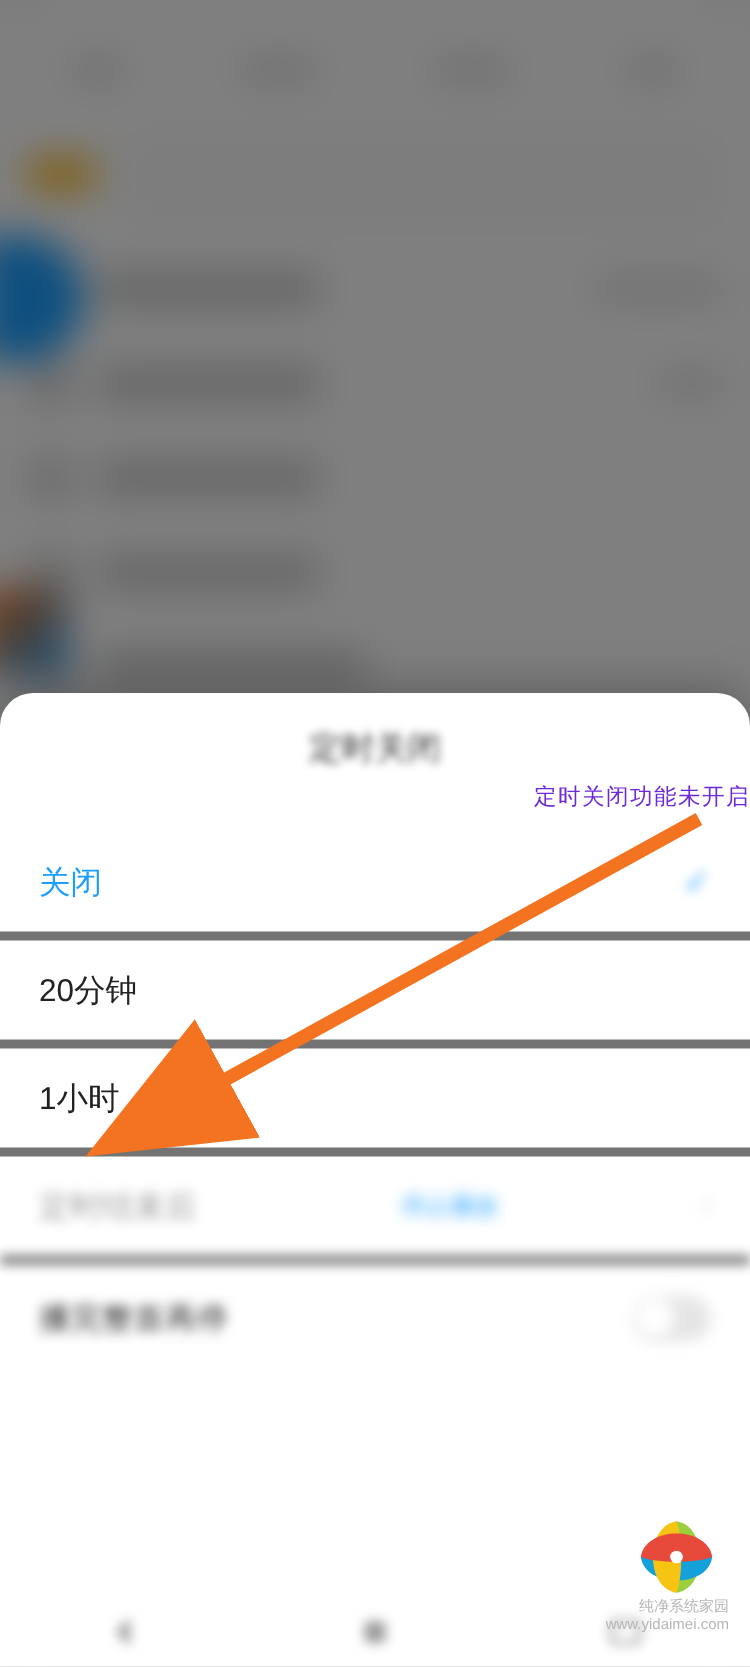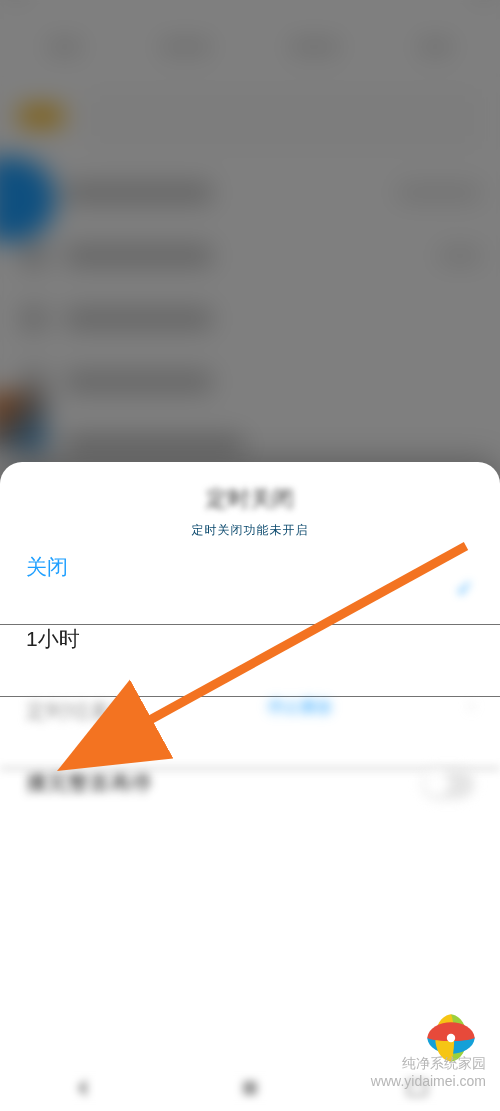--- a/index.html
+++ b/index.html
@@ -35,26 +35,26 @@
   .sheet {
     position:absolute; left:0; right:0; top:462px; bottom:0;
     background:#fff; border-radius:22px 22px 0 0;
     padding-top:22px;
     box-shadow: 0 -4px 30px rgba(0,0,0,.25);
   }
   .sheet-title{
     text-align:center; font-size:22px; color:#333; filter: blur(3px);
   }
   .sheet-sub{
-    text-align:center; font-size:12px; color:#0c4a6e; margin-top:8px; letter-spacing:1px;
+    text-align:right; font-size:15px; color:#6d28d9; margin-top:8px; letter-spacing:1px;
   }
   .options{ margin-top:14px; }
   .opt{
-    height:72px; padding:0 26px; display:flex; 
-    font-size:21px; color:#222; border-bottom:1px solid #737373;
+    height:72px; padding:0 26px; display:flex; align-items:center;
+    font-size:21px; color:#222; border-bottom:6px solid #737373;
     position:relative;
   }
   .opt.selected{ color:#1e9fff; }
   .opt .check{ position:absolute; right:26px; top:50%; transform:translateY(-50%); color:#1e9fff; font-size:22px; filter: blur(4px);}
   .opt.muted{ color:#9a9a9a; }
   .opt.blurry{ filter: blur(4px);}
   .opt .trail-text{ margin-left:auto; font-size:16px; color:#1e9fff; filter:blur(3px);}
   .opt .trail-caret{ margin-left:auto; font-size:16px; color:#bbb; filter:blur(3px);}
   .toggle{ margin-left:auto; width:52px; height:30px; border-radius:15px; background:#e5e5e5; position:relative; filter:blur(3px);}
   .toggle:after{content:""; position:absolute; width:26px; height:26px; background:#fff; border-radius:50%; top:2px; left:2px; box-shadow:0 1px 2px rgba(0,0,0,.2);}
@@ -66,21 +66,21 @@
   .nav-bar{ position:absolute; bottom:0; left:0; right:0; height:46px; display:flex; justify-content:space-around; align-items:center; background:#fff; filter: blur(4px);}
   .nav-ic{ width:28px; height:28px; color:#9a9a9a; }
 
   
   .watermark-logo{
     position:absolute; right:14px; bottom:38px; width:70px; height:70px;
     pointer-events:none;
   }
   .watermark-text{
     position:absolute; right:14px; bottom:22px;
-    color:#b6b6b6; font-size:14px; text-align:right; pointer-events:none;
+    color:#b6b6b6; font-size:10px; text-align:right; pointer-events:none;
   }
 </style>
 </head>
 <body>
 
 <div class="backdrop">
   <div class="status-bar">
     <span>•••</span>
       <span>•••</span>
   </div>
@@ -130,20 +130,23 @@
 <div class="sheet">
   <div class="sheet-title">定时关闭</div>
   <div class="sheet-sub">定时关闭功能未开启</div>
 
   <div class="options">
     <div class="opt selected">
       <span>关闭</span>
       <span class="check">✓</span>
     </div>
     <div class="opt">
+      <span>20分钟</span>
+    </div>
+    <div class="opt">
       <span>1小时</span>
     </div>
     <div class="opt muted blurry">
       <span>定时结束后</span>
       <span class="trail-text">停止播放</span>
       <span class="trail-caret">›</span>
     </div>
     <div class="opt blurry" style="border-bottom:none">
       <span>播完整首再停</span>
       <span class="toggle"></span>

